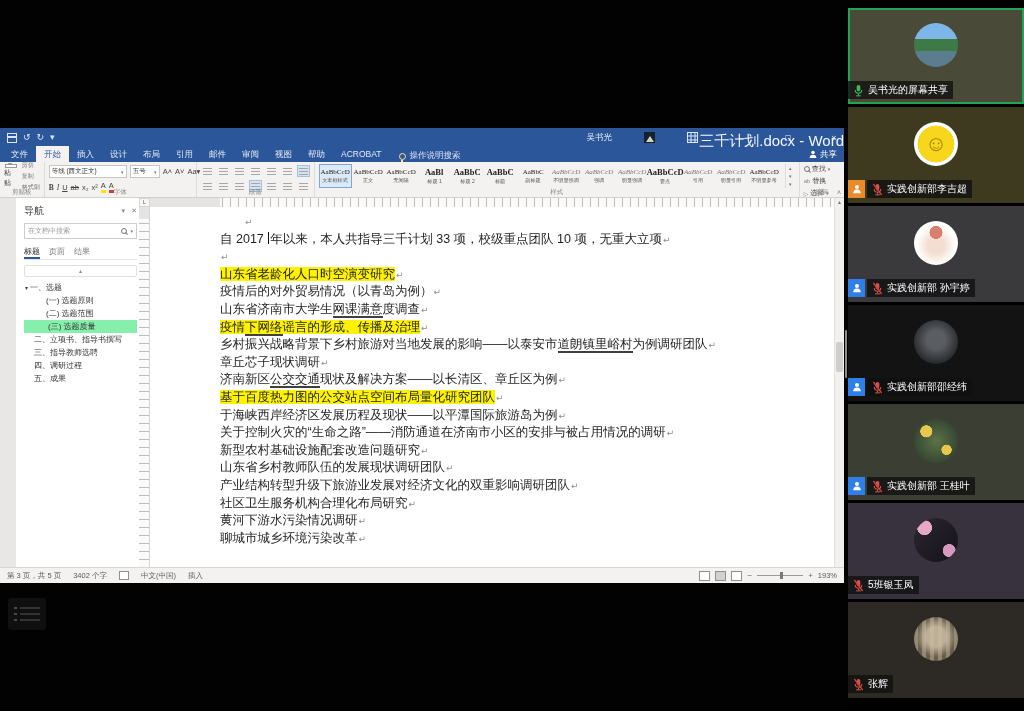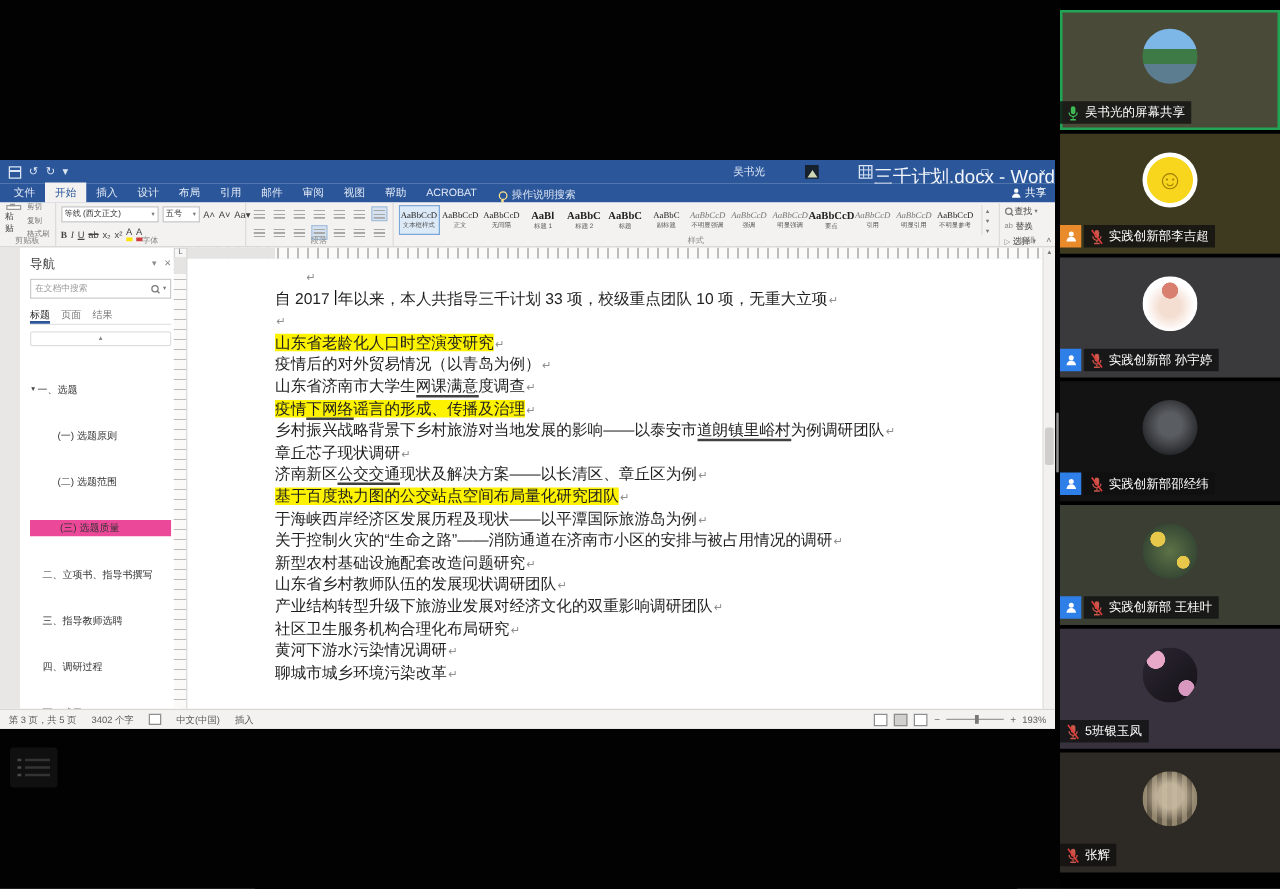--- a/index.html
+++ b/index.html
@@ -71,25 +71,25 @@
            display:flex;flex-direction:column;padding:6px 8px 0;box-sizing:border-box;}
   .nav-head{display:flex;align-items:center;font-size:10px;color:#3b3b3b;}
   .nav-head .sp{flex:1;}
   .nav-mini{font-size:7px;color:#8a8a8a;margin-left:6px;}
   .nav-search{margin-top:5px;height:14px;border:1px solid #cdcdcd;display:flex;align-items:center;padding:0 3px;font-size:7px;color:#9a9a9a;gap:3px;}
   .nav-search .ph{flex:1;white-space:nowrap;overflow:hidden;}
   .nav-tabs{display:flex;gap:9px;margin-top:7px;font-size:8px;color:#777;border-bottom:1px solid #e3e3e3;padding-bottom:2px;}
   .nav-tab.active{color:#1f1f1f;box-shadow:0 2px 0 #2b579a;}
   .nav-upbox{height:10px;border:1px solid #e0e0e0;background:#fff;margin:5px 0 2px;display:flex;align-items:center;justify-content:center;font-size:5px;color:#888;border-radius:2px;}
   .nav-items{margin-top:2px;font-size:8px;color:#333;flex:1;overflow:hidden;}
-  .navitem{display:flex;align-items:center;height:13px;white-space:nowrap;overflow:hidden;margin-top:24px;}
+  .navitem{display:flex;align-items:center;height:13px;white-space:nowrap;overflow:hidden;}
   .navitem.lv1{padding-left:10px;}
   .navitem.lv2{padding-left:22px;}
   .navitem .tri{font-size:6px;margin-right:2px;margin-left:-9px;color:#444;}
-  .navitem.sel{background:#ec4899;padding-left:24px;}
+  .navitem.sel{background:#86efac;padding-left:24px;}
   .tabstop{position:absolute;left:139px;top:0;width:11px;height:9px;background:#f6f6f6;border:1px solid #d5d5d5;box-sizing:border-box;font-size:6px;color:#666;line-height:6px;text-align:center;}
   .hruler{position:absolute;left:150px;right:9px;top:0;height:9px;border-bottom:1px solid #d5d5d5;
           background:linear-gradient(90deg,#e6e4e2 0 70px,rgba(0,0,0,0) 70px),
                      repeating-linear-gradient(90deg,#bdbdbd 0 1px,rgba(0,0,0,0) 1px 8px),#fbfaf9;}
   .vruler{position:absolute;left:139px;top:9px;bottom:0;width:11px;border-right:1px solid #d5d5d5;box-sizing:border-box;
           background:linear-gradient(#e6e4e2 0 12px,rgba(0,0,0,0) 12px),
                      repeating-linear-gradient(#bdbdbd 0 1px,rgba(0,0,0,0) 1px 8px),#fbfaf9;}
   .page{position:absolute;left:150px;top:9px;right:9px;bottom:0;background:#fff;overflow:hidden;}
   .doc-content{position:absolute;left:70px;top:6px;right:2px;font-size:12.5px;color:#1f1f1f;line-height:17.6px;}
   .docline{white-space:nowrap;height:17.6px;overflow:hidden;}

